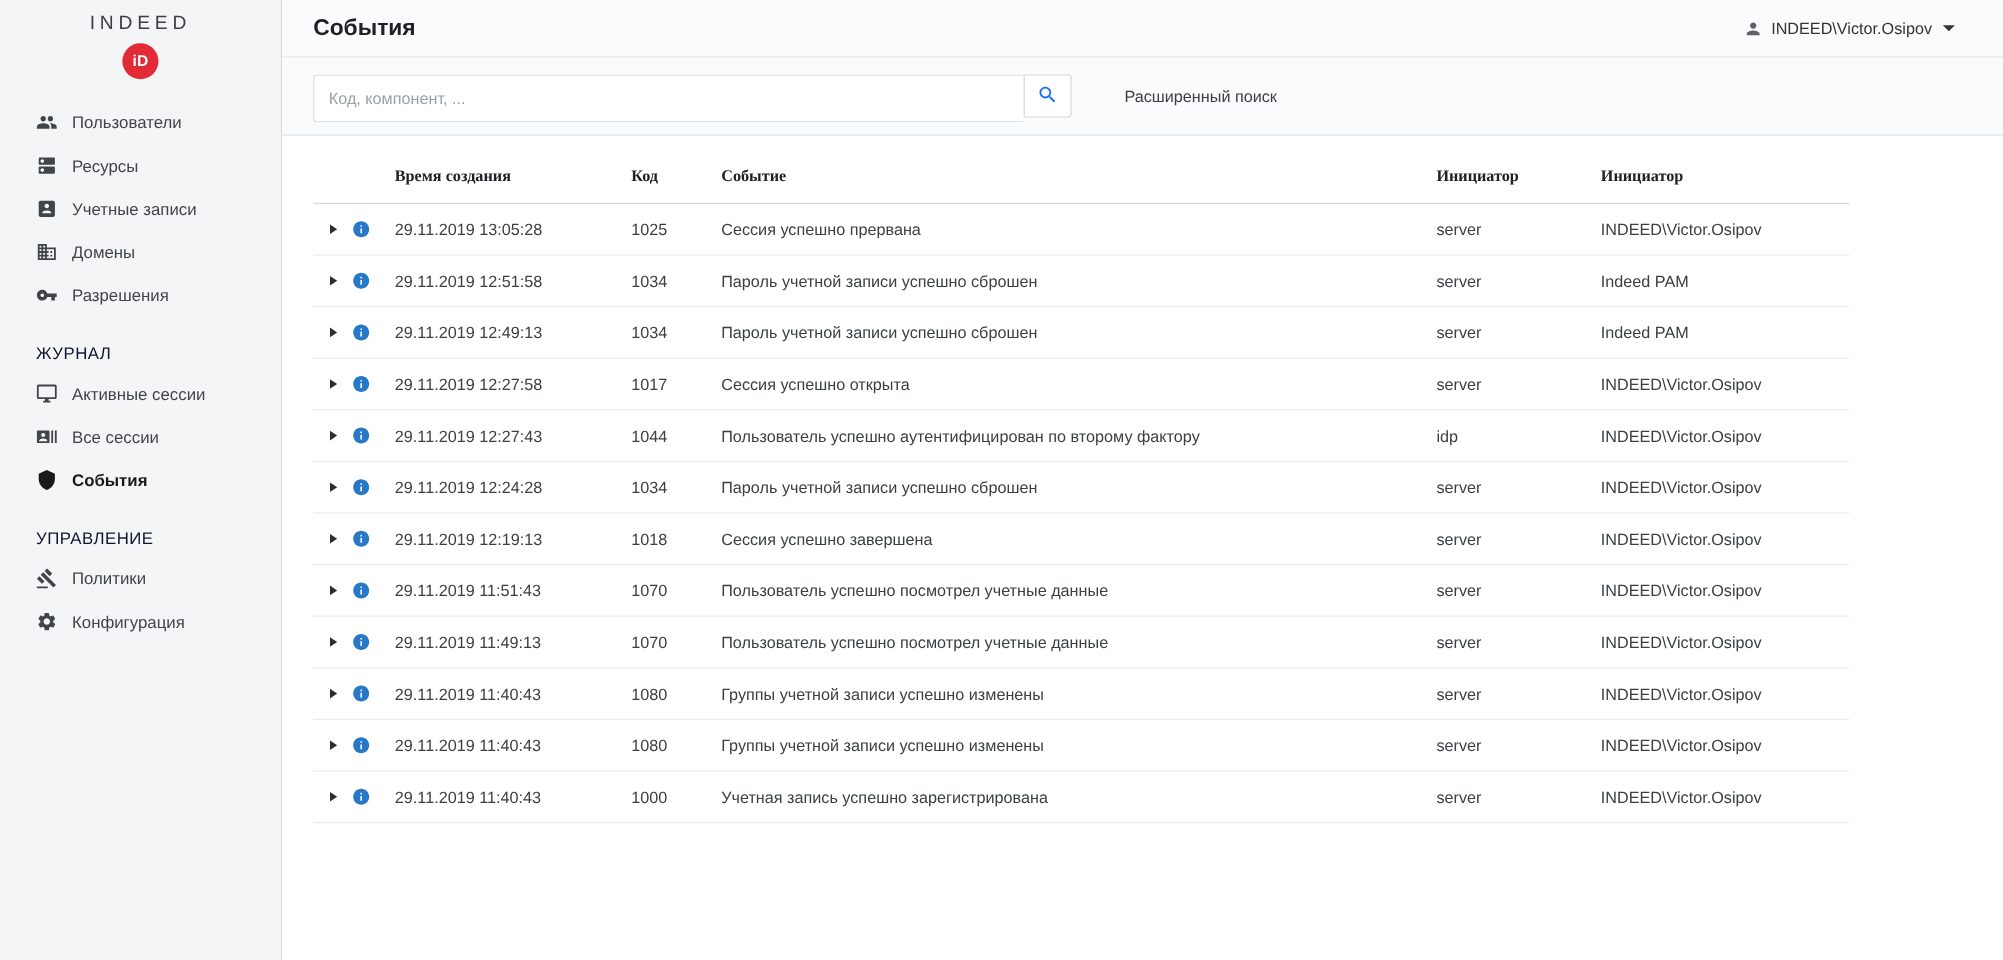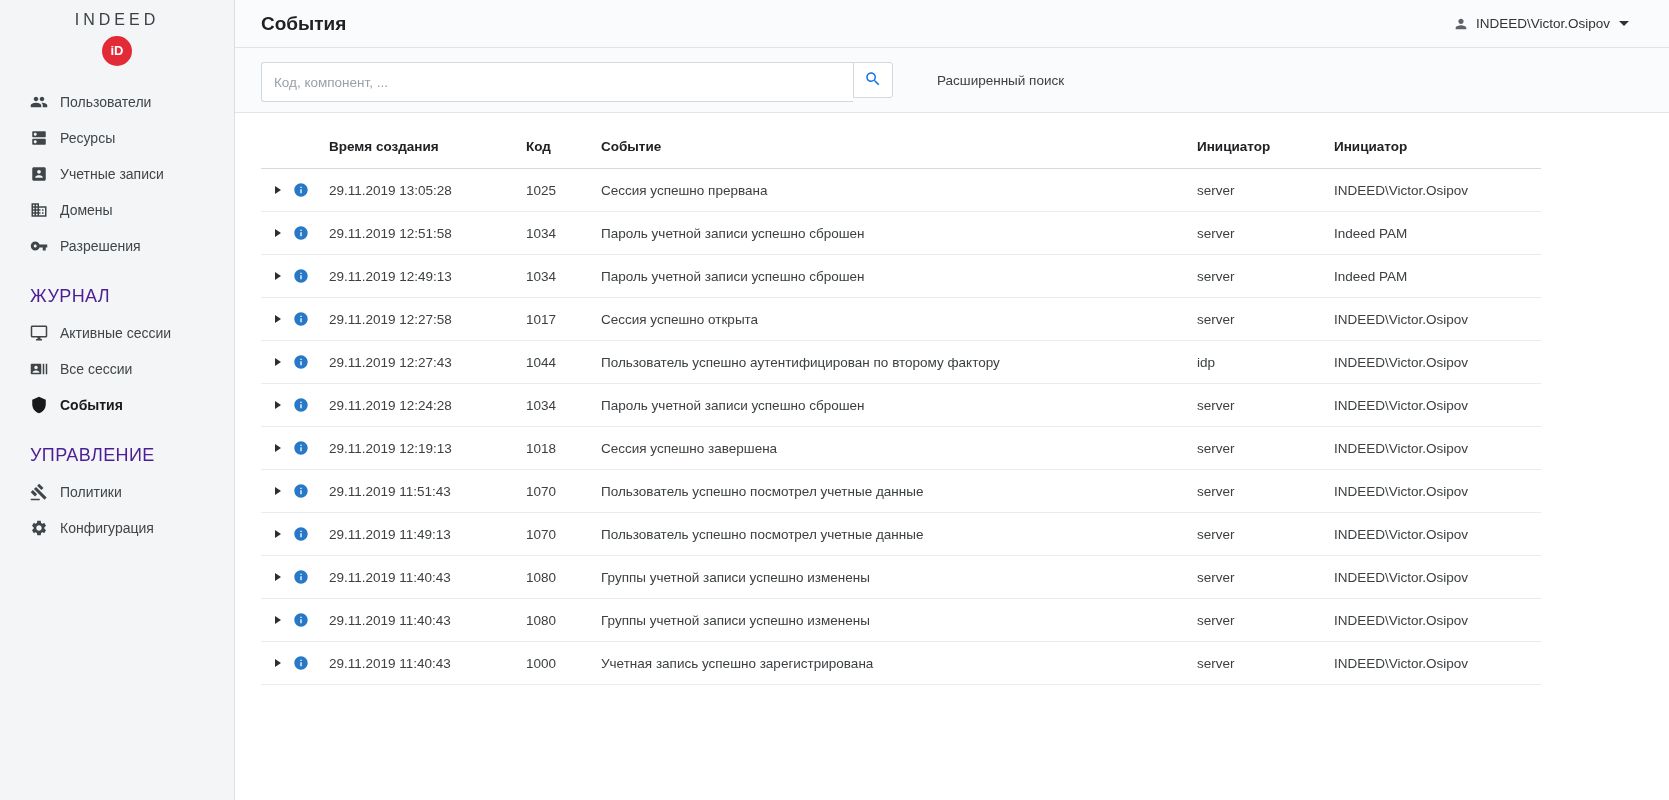--- a/index.html
+++ b/index.html
@@ -28,21 +28,21 @@
   }
   .logo-badge {
     width: 30px; height: 30px; border-radius: 50%;
     background: var(--brand-red, #e32b38);
     color: #ffffff; font-weight: bold; font-size: 13px;
     display: inline-flex; align-items: center; justify-content: center;
   }
   .nav { display: flex; flex-direction: column; padding-top: 8px; }
   .nav-section-header {
     margin: 22px 0 8px; padding: 0 30px;
-    font-size: 18px; color: #4c1d95; letter-spacing: 0.4px;
+    font-size: 14px; color: #0f172a; letter-spacing: 0.4px;
   }
   .nav-item {
     height: 36px; display: flex; align-items: center; gap: 12px;
     padding: 0 30px; color: #3f4549; text-decoration: none; cursor: pointer;
     font-size: 14px;
   }
   .nav-item.active .nav-label { font-weight: 700; color: #17191b; }
   .nav-item.active .nav-icon { color: #17191b; }
   .nav-icon { width: 18px; height: 18px; display: inline-flex; color: #3f4549; }
   .nav-icon svg { width: 18px; height: 18px; fill: currentColor; }
@@ -88,21 +88,21 @@
   .advanced-link {
     margin-left: 44px; font-size: 13.5px; color: #3c4043;
     text-decoration: none; cursor: pointer;
   }
 
   
   .table-wrap { padding: 6px 26px 0; flex: 1; overflow: hidden; }
   table.events { width: 1280px; border-collapse: collapse; table-layout: fixed; }
   .events th {
     text-align: left; font-weight: 700; color: #202124; font-size: 13.5px;
-    padding: 20px 8px 14px 0; border-bottom: 1px solid #d7dadd;
+    padding: 20px 8px 14px 0; border-bottom: 1px solid #d7dadd; font-family: Liberation Serif, serif;
   }
   .events td {
     padding: 13px 8px 13px 0; border-bottom: 1px solid #e9ebed;
     color: #3c4043; font-size: 13.5px; white-space: nowrap; overflow: hidden;
   }
   .col-controls-cell { display: flex; align-items: center; gap: 12px; padding-left: 14px; }
   .expander {
     width: 0; height: 0; display: inline-block; cursor: pointer;
     border-left: 6px solid #2c2e30;
     border-top: 4.5px solid transparent; border-bottom: 4.5px solid transparent;

